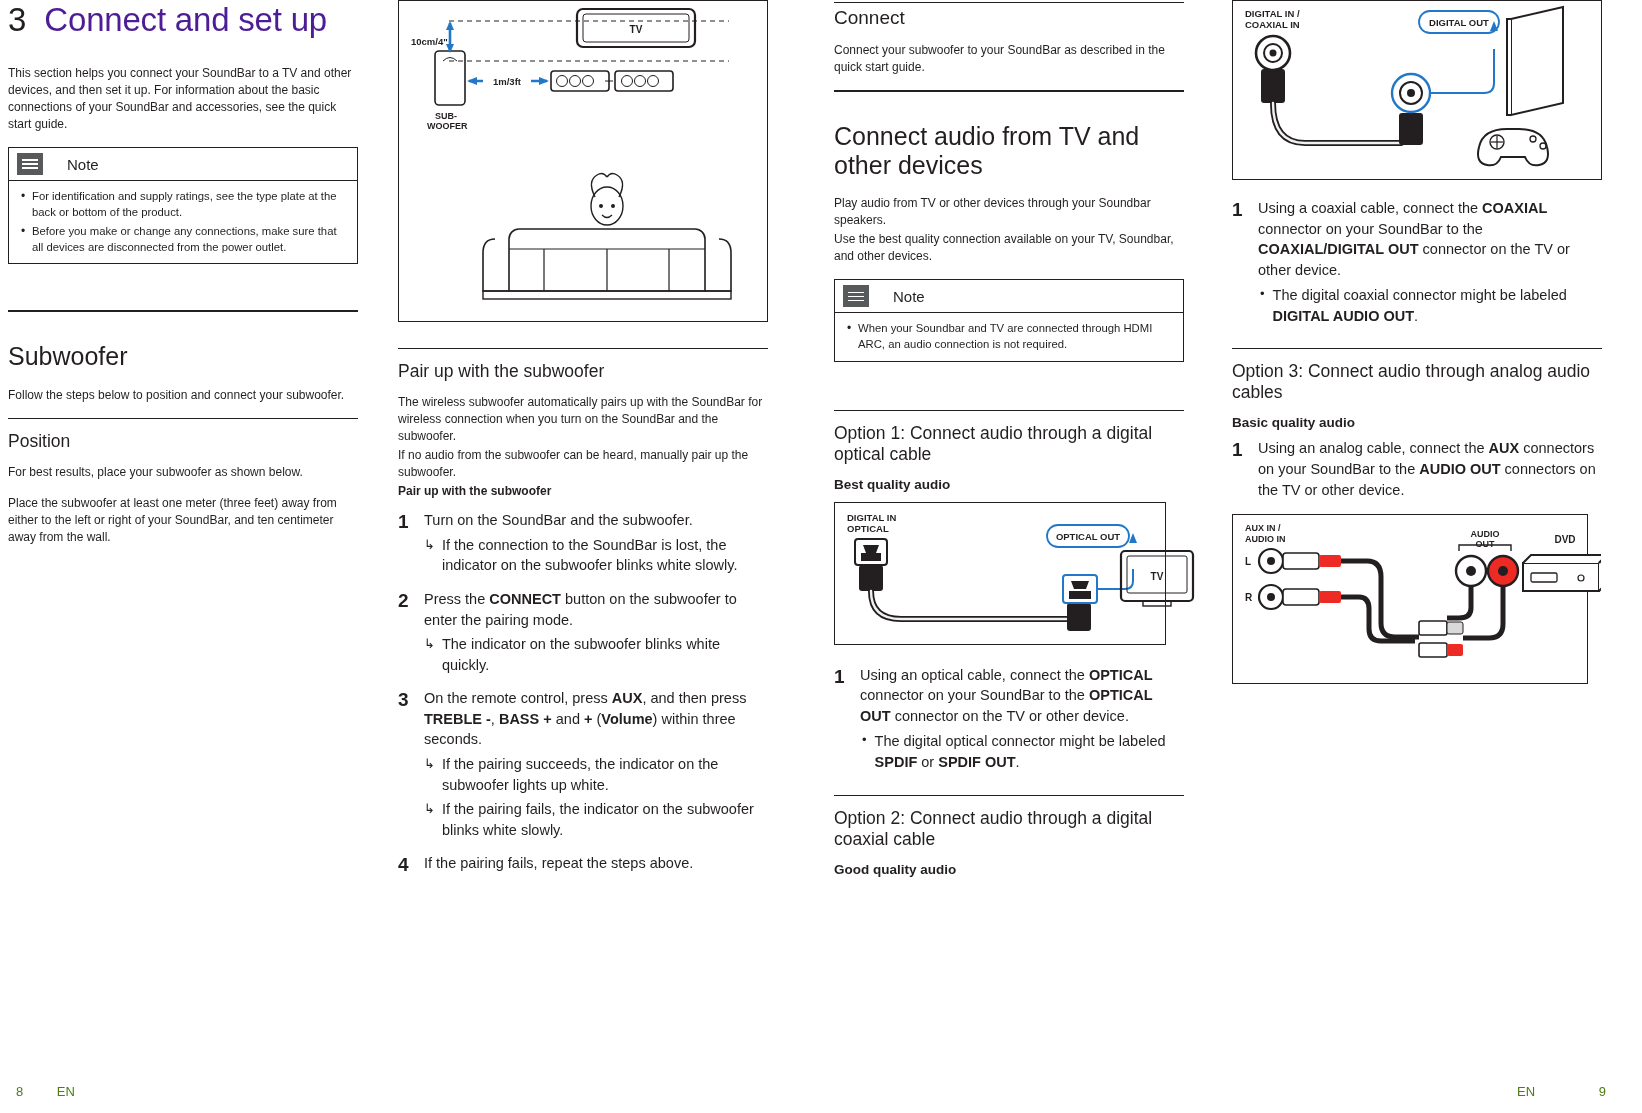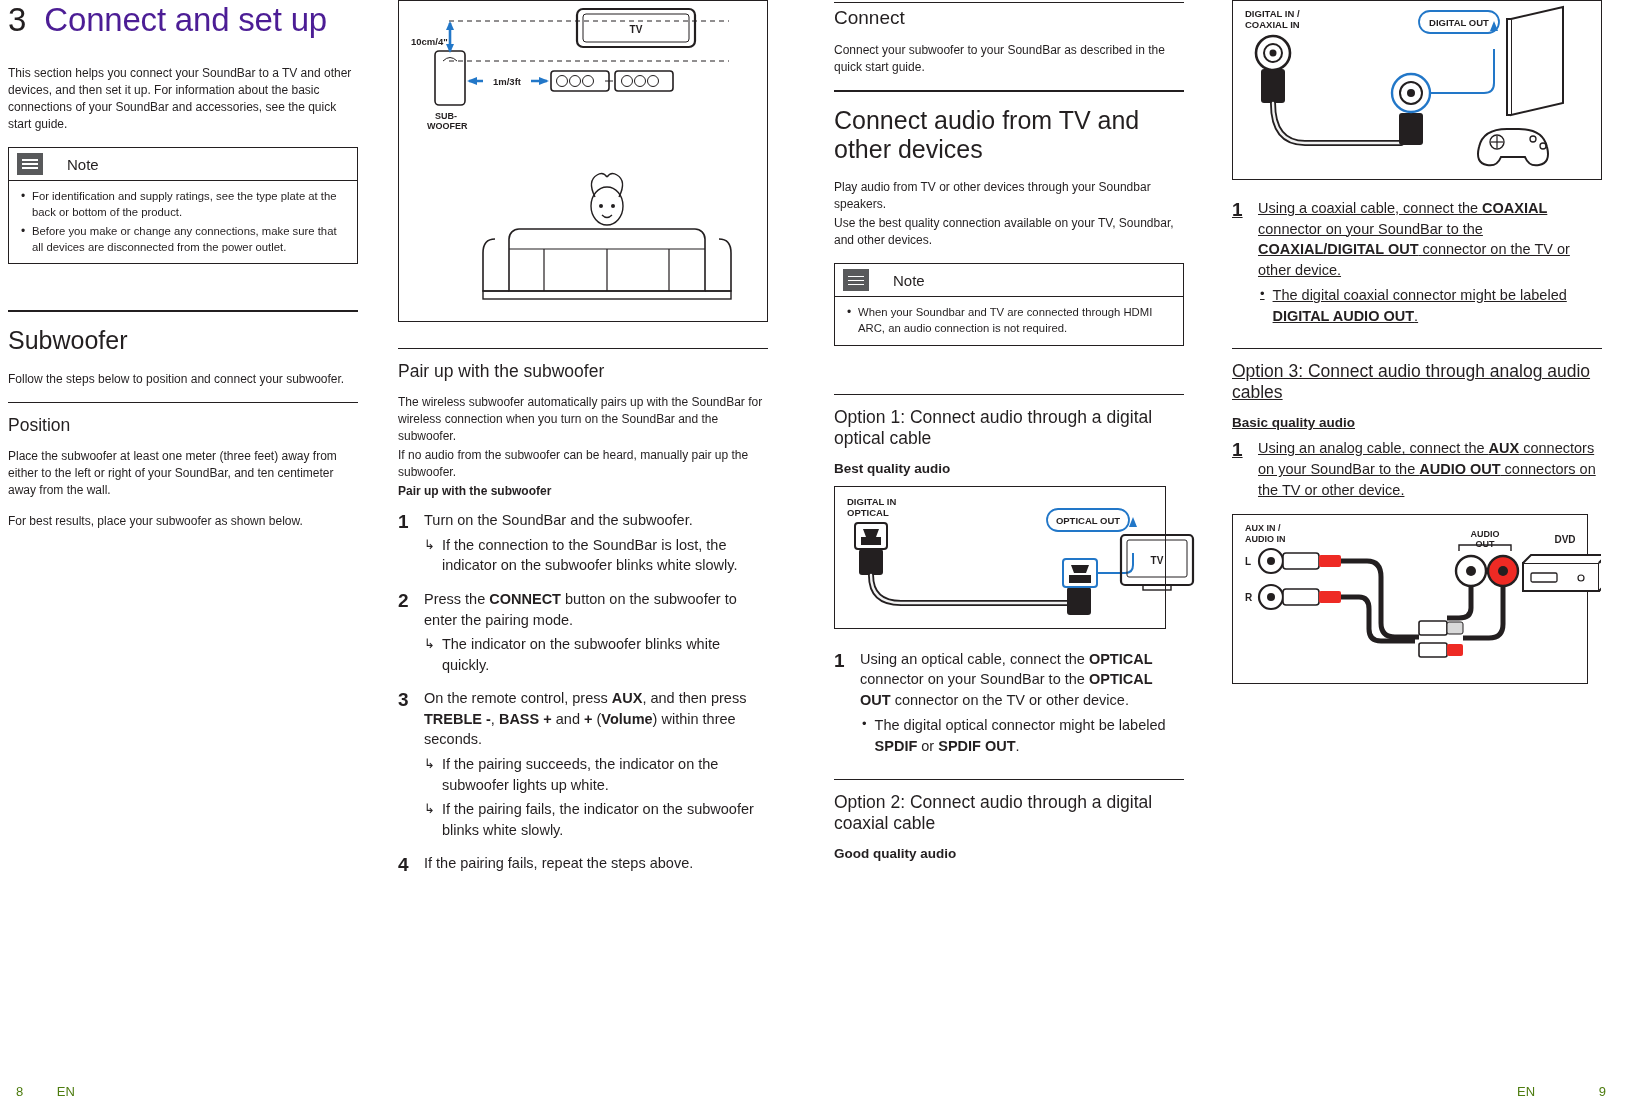--- a/index.html
+++ b/index.html
@@ -20,21 +20,21 @@
   }
   .col {
     width: 410px;
     padding: 0 0 0 0;
     position: relative;
   }
   .col-inner { padding-right: 40px; }
   .col1 { margin-left: 8px; }
   .col2 { margin-left: 0px; }
   .col3 { margin-left: 26px; }
-  .col4 { margin-left: 8px; text-decoration: underline; }
+  .col4 { margin-left: 8px; }
 
   h1.chapter {
     font-size: 33px;
     font-weight: 400;
     line-height: 1.12;
     margin: 0 0 26px 0;
     color: #4c1d95;
     letter-spacing: -0.2px;
   }
   .chapter-wrap {
@@ -47,21 +47,21 @@
     font-size: 33px;
     line-height: 1.12;
     font-weight: 400;
   }
   h2.sect {
     font-size: 25px;
     font-weight: 400;
     line-height: 1.15;
     margin: 0 0 16px 0;
     border-top: 2.5px solid #231f20;
-    padding-top: 14px;
+    padding-top: 30px;
   }
   h3.sub {
     font-size: 17.5px;
     font-weight: 400;
     line-height: 1.2;
     margin: 0 0 12px 0;
     border-top: 1px solid #231f20;
     padding-top: 12px;
   }
   h4.subsub {
@@ -212,22 +212,22 @@
           </ul>
         </div>
       </div>
 
       <div style="height:28px"></div>
 
       <h2 class="sect">Subwoofer</h2>
       <p>Follow the steps below to position and connect your subwoofer.</p>
 
       <h3 class="sub">Position</h3>
+      <p>For best results, place your subwoofer as shown below.</p>
       <p>Place the subwoofer at least one meter (three feet) away from either to the left or right of your SoundBar, and ten centimeter away from the wall.</p>
-      <p>For best results, place your subwoofer as shown below.</p>
 
     </div>
     <div class="footer footer-left">
       <span class="pg">8</span>
       <span>EN</span>
     </div>
   </div>
 
   <div class="col col2">
     <div class="col-inner">

